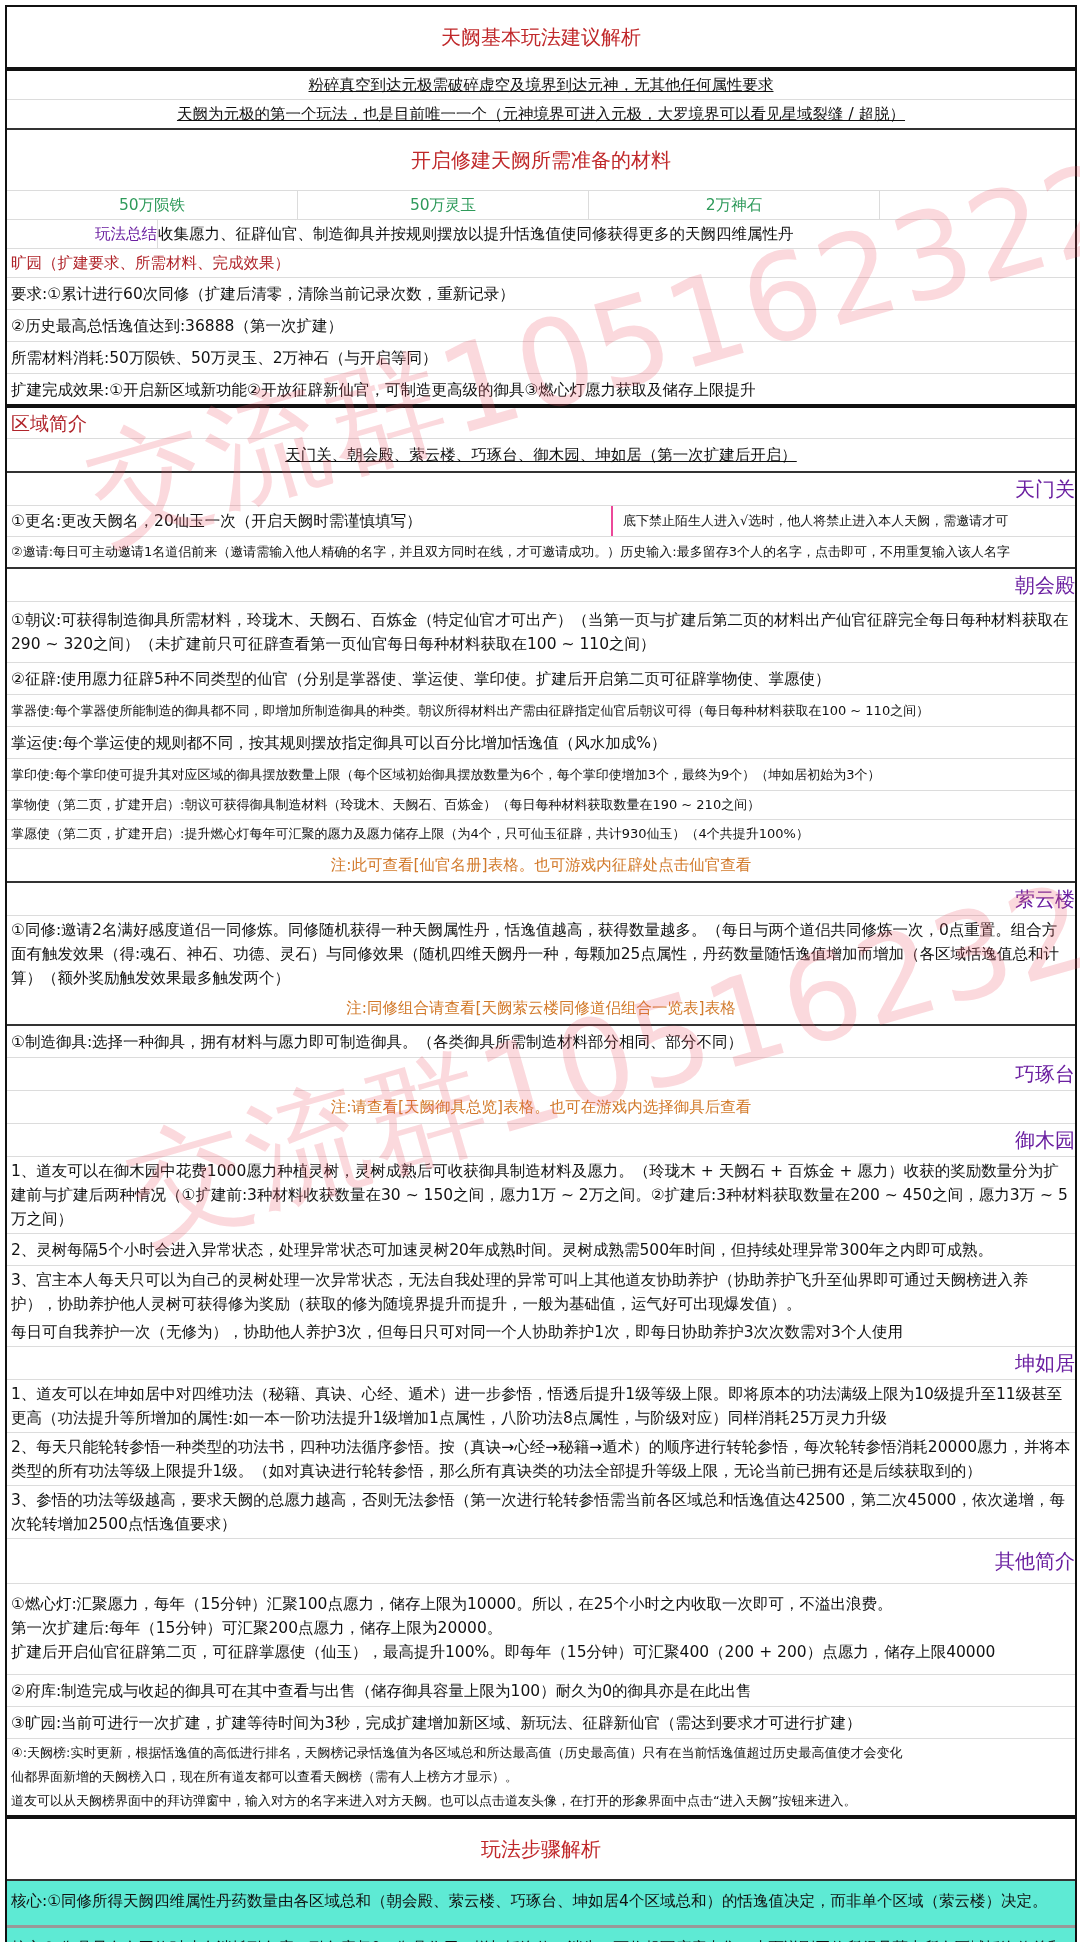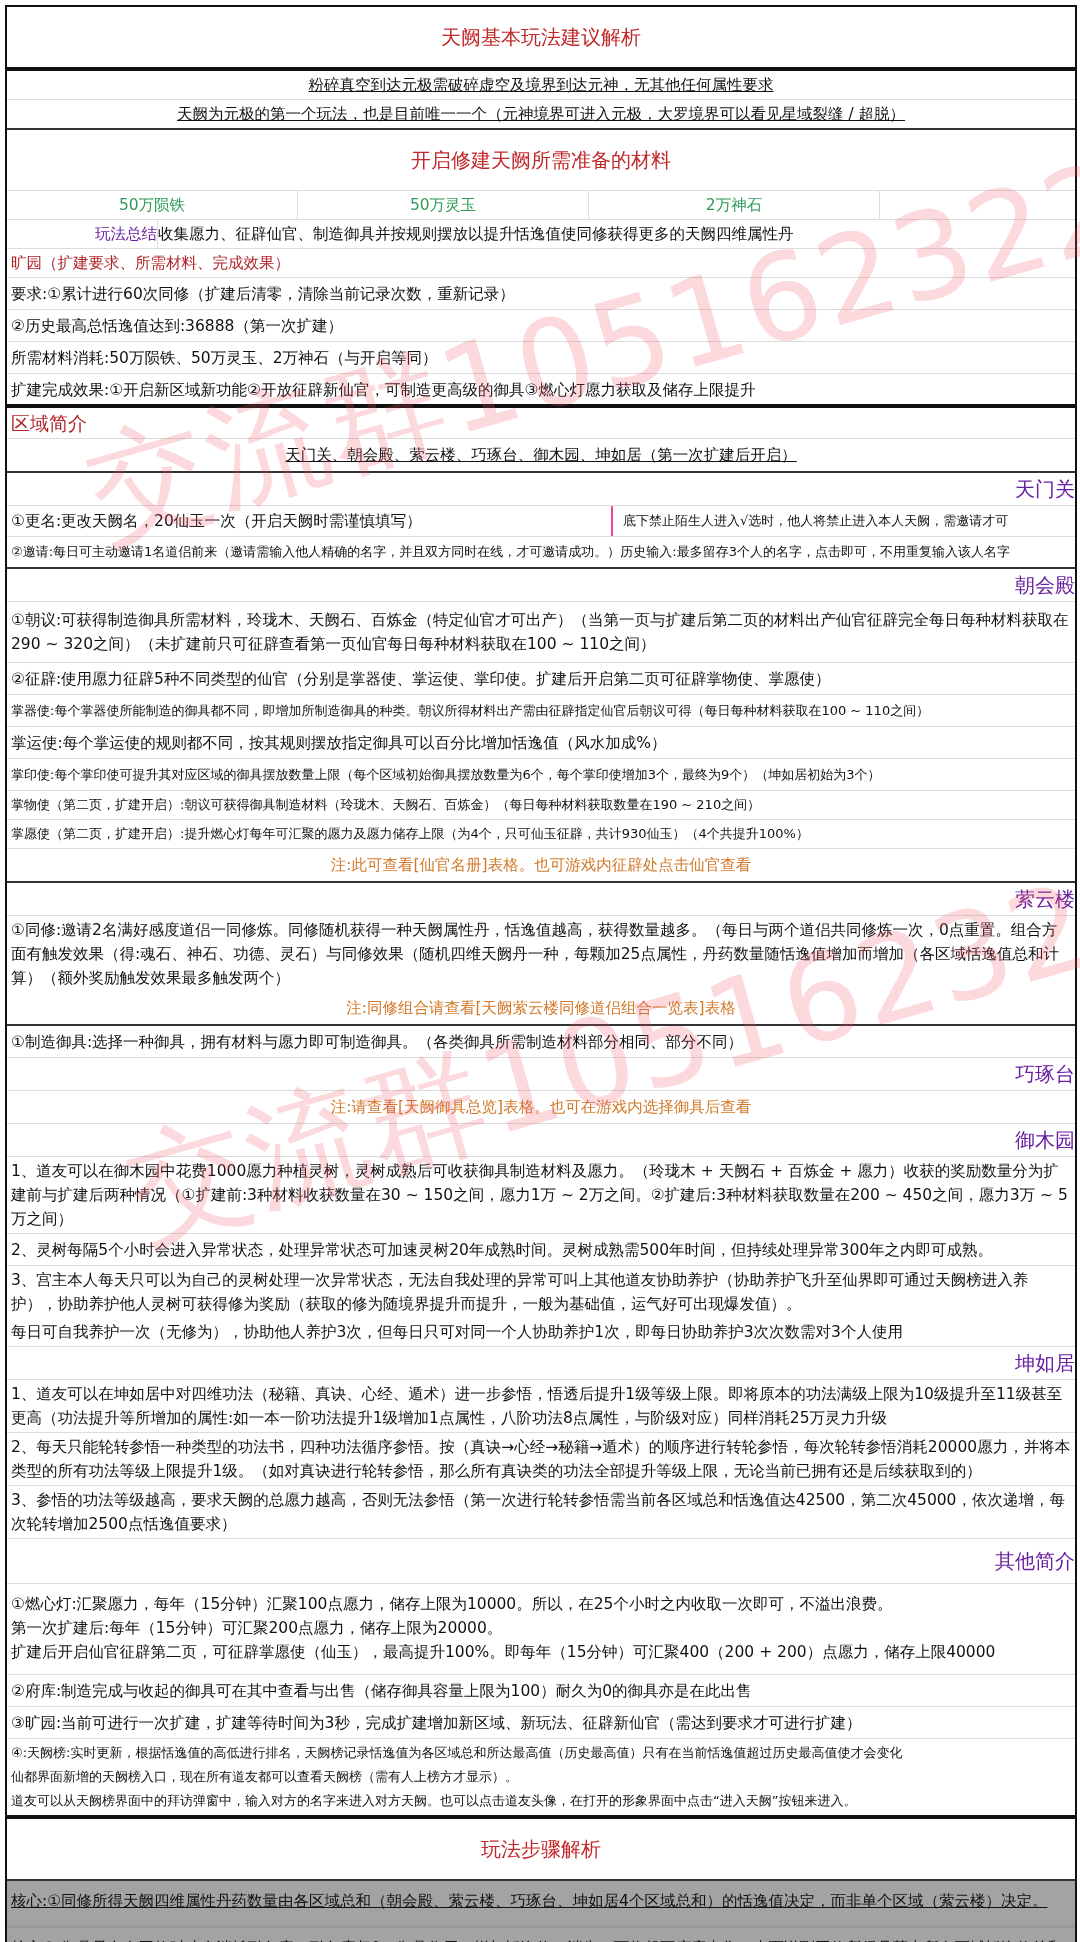--- a/index.html
+++ b/index.html
@@ -9,21 +9,21 @@
            background: #fff; }
   .row { border-bottom: 1px solid #dcdcdc; font-size: 15.5px; line-height: 24px;
          padding: 2px 4px; box-sizing: border-box; white-space: normal; }
   .thick { border-bottom: 4px solid #111; }
   .mid { border-bottom: 2px solid #333; }
   .center { text-align: center; text-decoration: underline; }
   .h-red { color: #c0282a; font-size: 20px; text-align: center; line-height: 28px; padding: 16px 0; }
   .h-purple { color: #6a1fa0; font-size: 20px; text-align: right; line-height: 28px; padding: 2px 0; }
   .h-darkred { color: #b0242a; font-size: 15.5px; text-align: left; }
   .note { color: #d2792a; text-align: center; }
-  .pink { background: #a3a3a3; text-decoration: underline; }
+  .pink { background: #5eead4; }
   .grid3 { display: flex; }
   .grid3 > div { border-right: 1px solid #dcdcdc; color: #2e9a5a; text-align: center;
                  font-size: 15.5px; line-height: 28px; }
   .summary { display: flex; }
   .summary .lbl { width: 150px; color: #6a1fa0; text-align: right; border-right: 1px solid #dcdcdc; }
   .summary .val { flex: 1; text-align: left; }
   .split { display: flex; }
   .split .a { width: 600px; border-right: 2px solid #ec4899; }
   .split .b { flex: 1; padding-left: 10px; white-space: nowrap; overflow: hidden; }
   .small { font-size: 13px; white-space: nowrap; overflow: hidden; }

